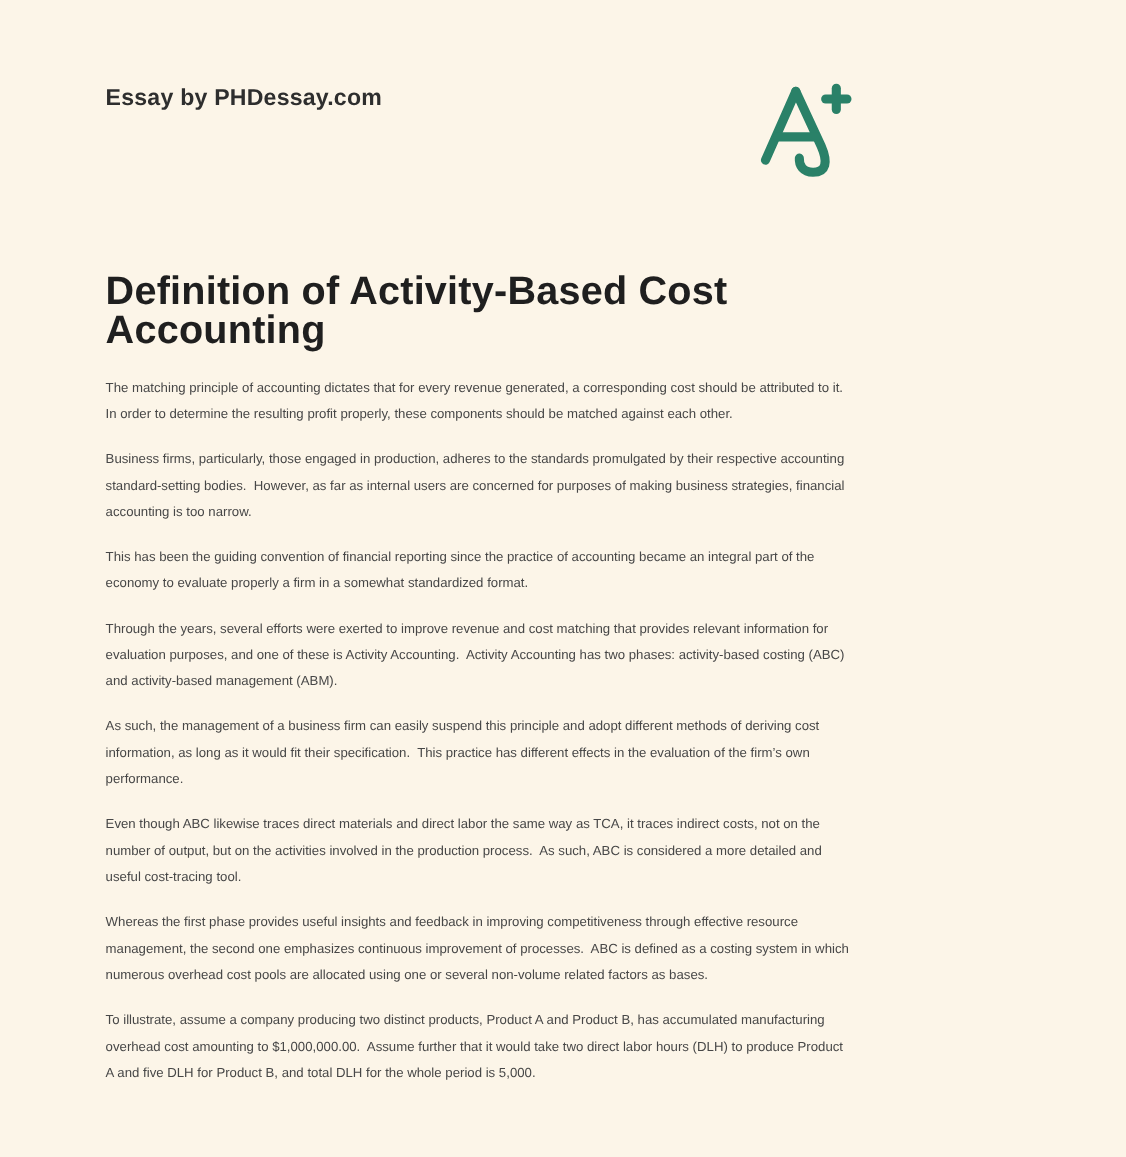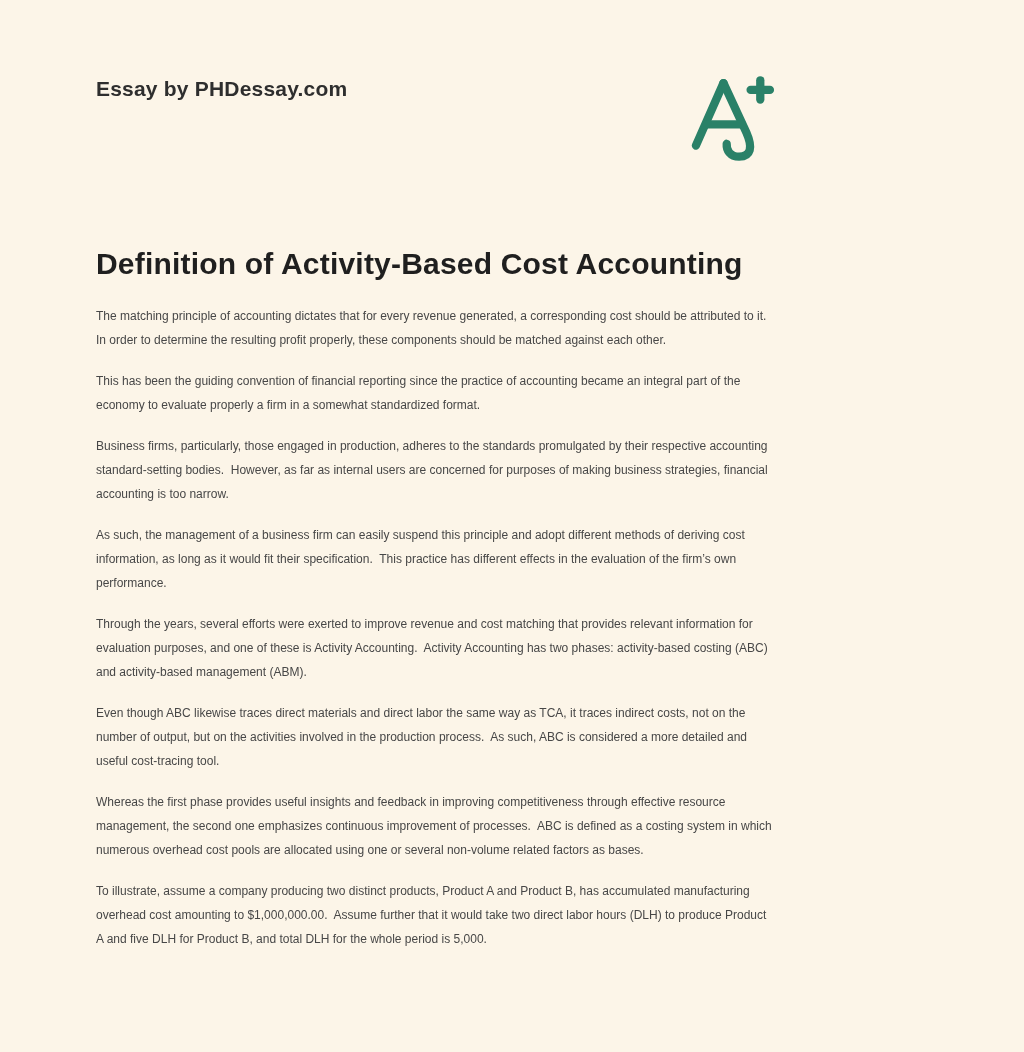--- a/index.html
+++ b/index.html
@@ -47,21 +47,21 @@
   .logo{
     width:92px;height:92px;
     color:var(--accent);
     margin-top:-4px;
     flex:0 0 auto;
   }
   .logo svg{width:100%;height:100%;display:block;}
   h1{
     margin-top:82px;
     margin-bottom:22px;
-    font-size:30px;
+    font-size:36px;
     line-height:36px;
     font-weight:700;
     color:var(--title);
     letter-spacing:.2px;
   }
   .essay p{
     font-size:12px;
     line-height:24px;
     margin-bottom:17px;
     white-space:pre-wrap;
@@ -85,22 +85,22 @@
         <path d="M26 57 L64 57"></path>
         <path d="M84 9 L84 30"></path>
         <path d="M73.5 19.5 L94.5 19.5"></path>
       </svg>
     </div>
   </header>
 
   <main class="essay">
     <h1>Definition of Activity-Based Cost Accounting</h1>
     <p>The matching principle of accounting dictates that for every revenue generated, a corresponding cost should be attributed to it.  In order to determine the resulting profit properly, these components should be matched against each other.</p>
+    <p>Business firms, particularly, those engaged in production, adheres to the standards promulgated by their respective accounting standard-setting bodies.  However, as far as internal users are concerned for purposes of making business strategies, financial accounting is too narrow.</p>
     <p>This has been the guiding convention of financial reporting since the practice of accounting became an integral part of the economy to evaluate properly a firm in a somewhat standardized format.</p>
-    <p>Business firms, particularly, those engaged in production, adheres to the standards promulgated by their respective accounting standard-setting bodies.  However, as far as internal users are concerned for purposes of making business strategies, financial accounting is too narrow.</p>
+    <p>Through the years, several efforts were exerted to improve revenue and cost matching that provides relevant information for evaluation purposes, and one of these is Activity Accounting.  Activity Accounting has two phases: activity-based costing (ABC) and activity-based management (ABM).</p>
     <p>As such, the management of a business firm can easily suspend this principle and adopt different methods of deriving cost information, as long as it would fit their specification.  This practice has different effects in the evaluation of the firm’s own performance.</p>
-    <p>Through the years, several efforts were exerted to improve revenue and cost matching that provides relevant information for evaluation purposes, and one of these is Activity Accounting.  Activity Accounting has two phases: activity-based costing (ABC) and activity-based management (ABM).</p>
     <p>Even though ABC likewise traces direct materials and direct labor the same way as TCA, it traces indirect costs, not on the number of output, but on the activities involved in the production process.  As such, ABC is considered a more detailed and useful cost-tracing tool.</p>
     <p>Whereas the first phase provides useful insights and feedback in improving competitiveness through effective resource management, the second one emphasizes continuous improvement of processes.  ABC is defined as a costing system in which numerous overhead cost pools are allocated using one or several non-volume related factors as bases.</p>
     <p>To illustrate, assume a company producing two distinct products, Product A and Product B, has accumulated manufacturing overhead cost amounting to $1,000,000.00.  Assume further that it would take two direct labor hours (DLH) to produce Product A and five DLH for Product B, and total DLH for the whole period is 5,000.</p>
   </main>
 
 </div>
 
 </body></html>

